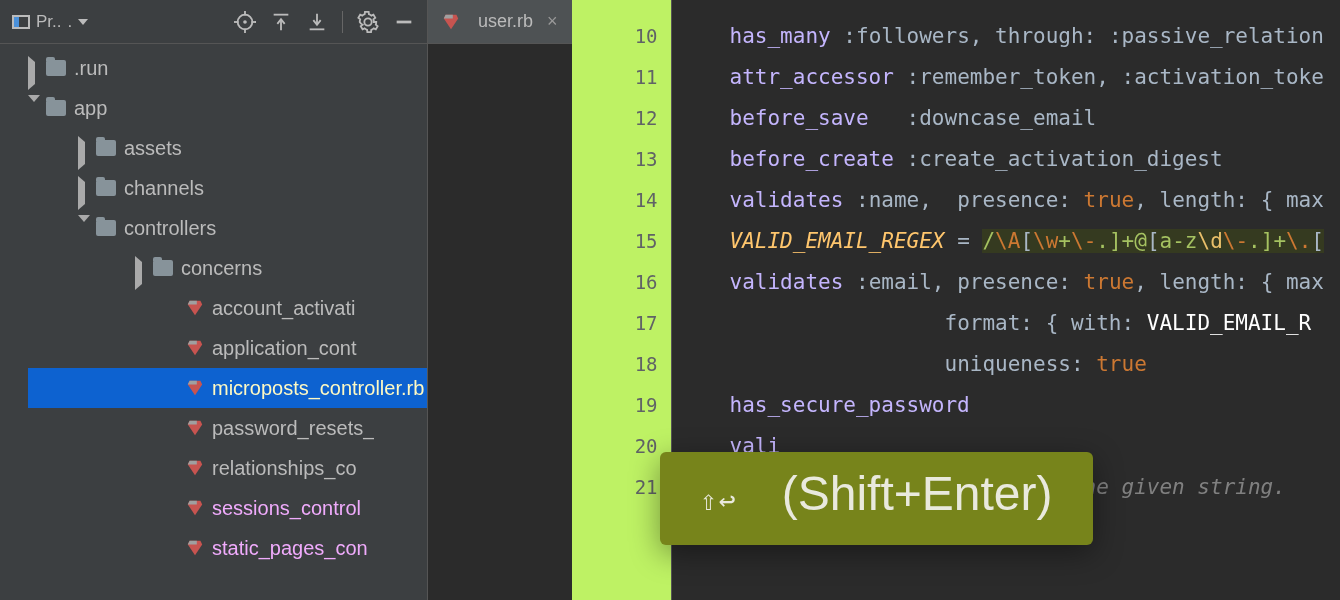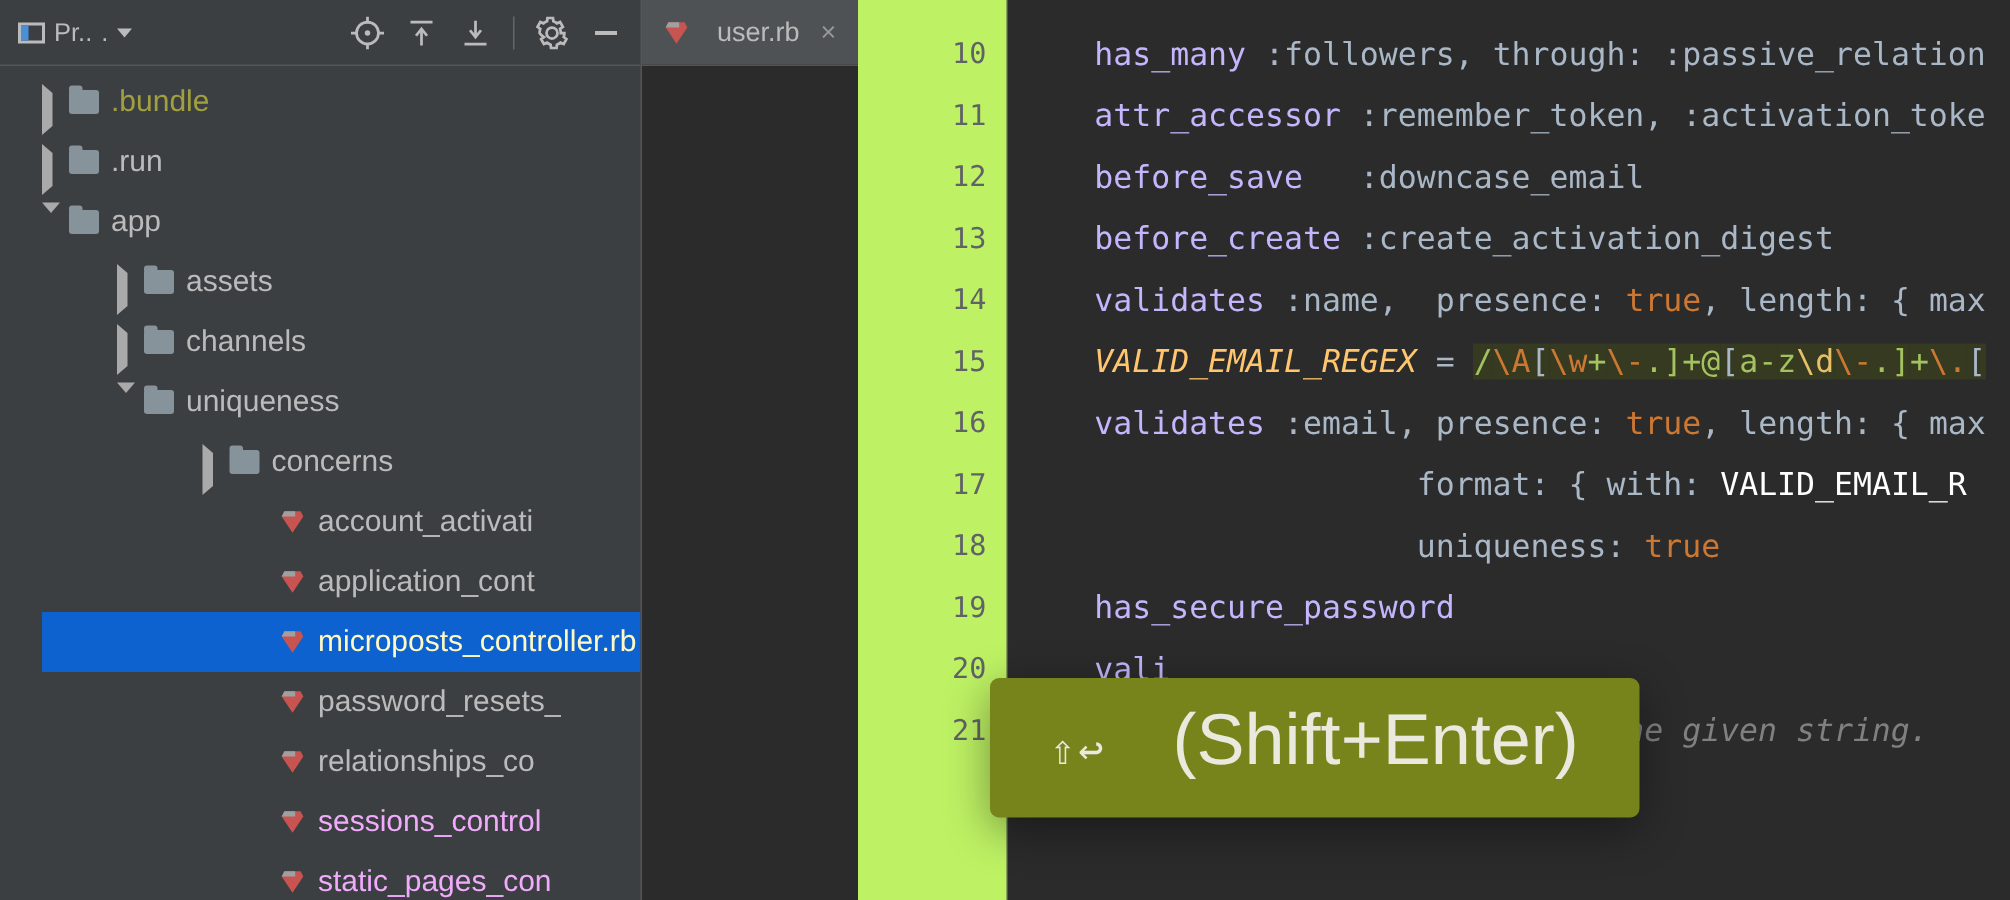--- a/index.html
+++ b/index.html
@@ -316,46 +316,41 @@
           <svg viewBox="0 0 24 24" stroke="#bbb" stroke-width="3">
               <line x1="4" y1="12" x2="20" y2="12"></line>
             </svg>
         </span>
       </div>
     </div>
     <div class="tree" id="tree">
         <div class="tree-row d1">
           <span class="chevron"><span class="chev-right"></span></span>
           <span class="folder-icon"></span>
-          <span class="tree-label dim-gold">.bundle</span>
-        </div>
-        <div class="tree-row d1">
-          <span class="chevron"><span class="chev-right"></span></span>
-          <span class="folder-icon"></span>
           <span class="tree-label">.run</span>
         </div>
         <div class="tree-row d1">
           <span class="chevron"><span class="chev-down"></span></span>
           <span class="folder-icon"></span>
           <span class="tree-label">app</span>
         </div>
         <div class="tree-row d3">
           <span class="chevron"><span class="chev-right"></span></span>
           <span class="folder-icon"></span>
           <span class="tree-label">assets</span>
         </div>
         <div class="tree-row d3">
           <span class="chevron"><span class="chev-right"></span></span>
           <span class="folder-icon"></span>
           <span class="tree-label">channels</span>
         </div>
         <div class="tree-row d3">
           <span class="chevron"><span class="chev-down"></span></span>
           <span class="folder-icon"></span>
-          <span class="tree-label">uniqueness</span>
+          <span class="tree-label">controllers</span>
         </div>
         <div class="tree-row d4">
           <span class="chevron"><span class="chev-right"></span></span>
           <span class="folder-icon"></span>
           <span class="tree-label">concerns</span>
         </div>
         <div class="tree-row d5">
           <span class="chevron"></span>
           <span class="ruby-icon"><svg viewBox="0 0 20 20">
               <path d="M4 2h12l2 4-8 12L2 6z" fill="#c75450"></path>

